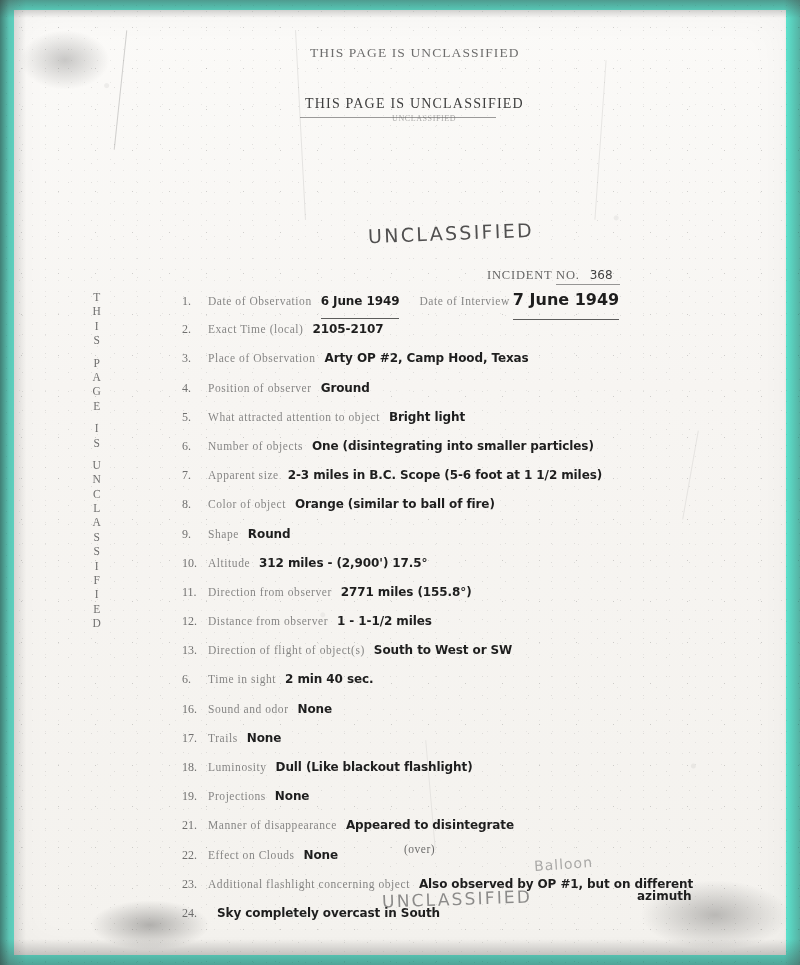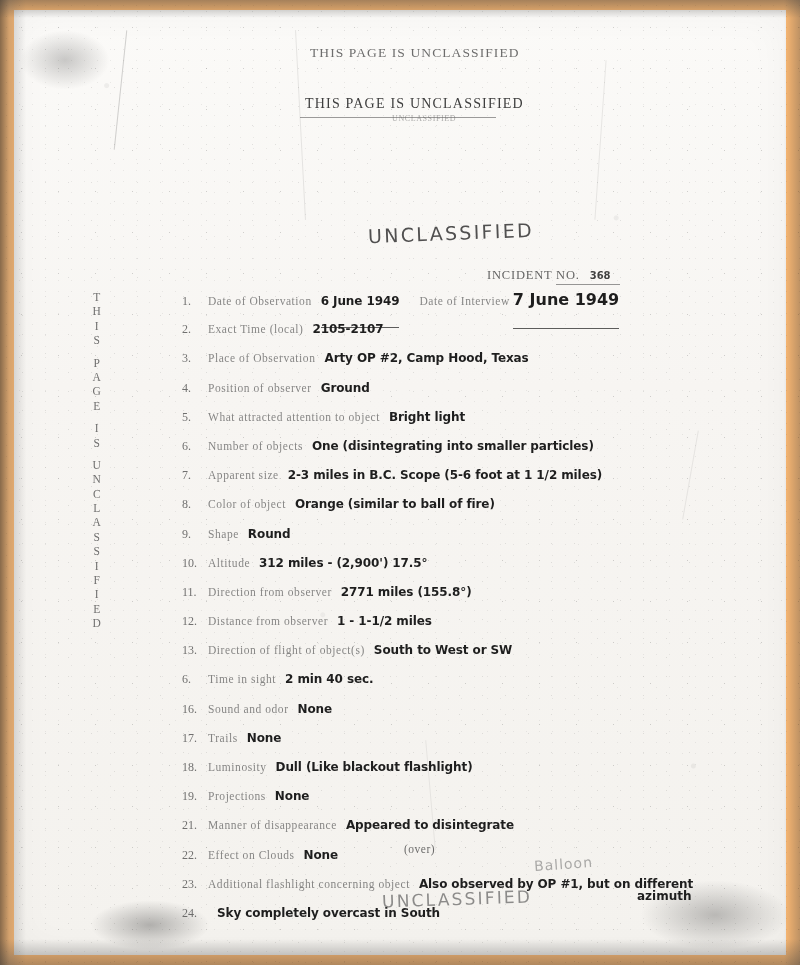--- a/index.html
+++ b/index.html
@@ -4,21 +4,21 @@
 <style>
   html, body {
     margin: 0;
     padding: 0;
     background: #ffffff;
   }
   #page {
     position: relative;
     width: 800px;
     height: 965px;
-    background: #fdba74;
+    background: #5eead4;
     overflow: hidden;
     font-family: "Liberation Serif", serif;
     color: #262626;
   }
   
   .sheet {
     position: absolute;
     left: 14px;
     top: 10px;
     width: 772px;
@@ -154,22 +154,22 @@
     position: absolute;
     left: 487px; top: 268px;
     font-size: 12.5px;
     letter-spacing: .8px;
     color: #4a4a4a;
     opacity: .85;
     white-space: nowrap;
   }
   .incident-no {
     font-family: "DejaVu Sans", sans-serif;
-    font-weight: bold;
-    font-size: 10px;
+    font-weight: normal;
+    font-size: 12px;
     color: #222;
     letter-spacing: 0;
     margin-left: 10px;
   }
   .incident-rule {
     position: absolute;
     left: 556px; top: 284px;
     width: 64px; height: 1px;
     background: rgba(70,70,70,.55);
   }
@@ -212,21 +212,21 @@
   .lbl2 {
     font-family: "Liberation Serif", serif;
     font-size: 11.5px;
     letter-spacing: .55px;
     color: #5a5a5a;
     opacity: .72;
     margin-left: 20px;
   }
   .val-underline {
     border-bottom: 1px solid rgba(40,40,40,.75);
-    padding-bottom: 19px;
+    padding-bottom: 10px;
   }
   .val2 {
     font-family: "DejaVu Sans", sans-serif;
     font-size: 16px;
     font-weight: bold;
     color: #1e1e1e;
     margin-left: 3px;
   }
   .cont {
     position: absolute;

